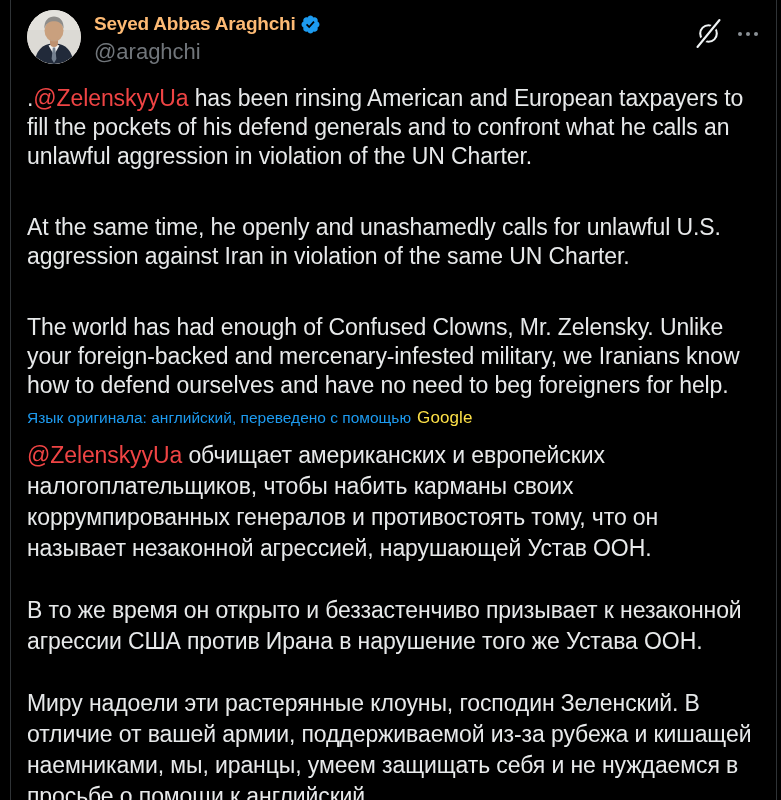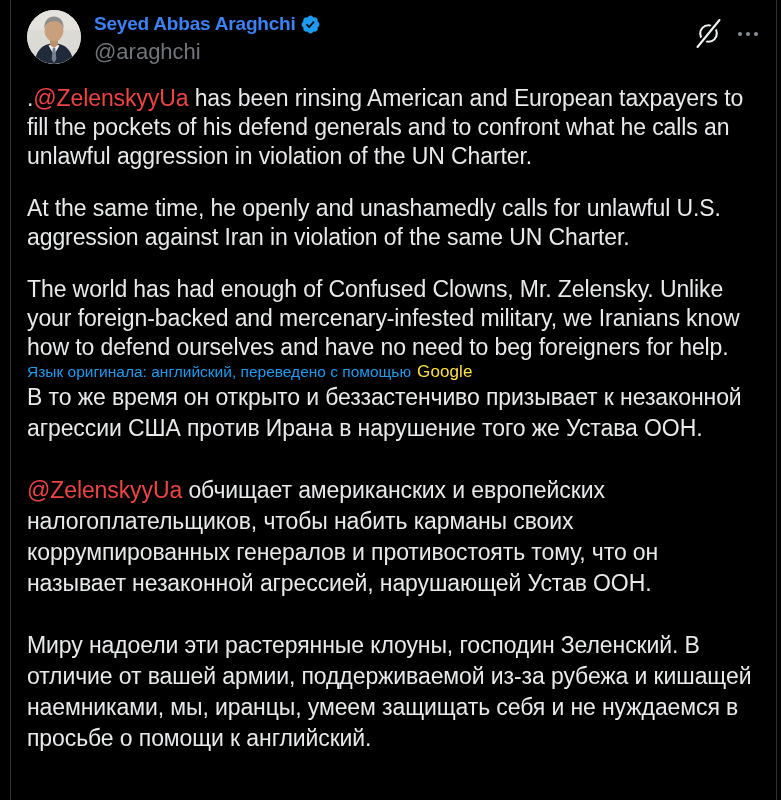--- a/index.html
+++ b/index.html
@@ -47,21 +47,21 @@
     padding-top: 3px;
     min-width: 0;
   }
   .name-row {
     display: flex;
     align-items: center;
   }
   .display-name {
     font-size: 19px;
     font-weight: 700;
-    color: #3b82f6;
+    color: #fdba74;
     letter-spacing: -0.2px;
     white-space: nowrap;
     cursor: pointer;
   }
   .verified {
     margin-left: 4px;
     display: inline-flex;
   }
   .handle {
     margin-top: 4px;
@@ -93,28 +93,29 @@
   }
   
   .tweet-body { margin-top: 19px; }
   .tweet-body p { margin: 0; }
   p.en {
     font-size: 23px;
     line-height: 29px;
     color: #e7e9ea;
     letter-spacing: -0.1px;
   }
-  p.en + p.en { margin-top: 23px; }
+  p.en + p.en { margin-top: 42px; }
   .mention {
     color: #ef4444;
     text-decoration: none;
     cursor: pointer;
     margin-top: 27px;
   }
   .translation-note {
+    margin-top: 8px;
     line-height: 20px;
     display: flex;
     align-items: center;
   }
   .note-link {
     color: #1d9bf0;
     font-size: 15.5px;
     text-decoration: none;
     cursor: pointer;
   }
@@ -195,21 +196,21 @@
 
       <p class="en">At the same time, he openly and unashamedly calls for unlawful U.S. aggression against Iran in violation of the same UN Charter.</p>
 
       <p class="en">The world has had enough of Confused Clowns, Mr. Zelensky. Unlike your foreign-backed and mercenary-infested military, we Iranians know how to defend ourselves and have no need to beg foreigners for help.</p>
 
       <div class="translation-note">
         <a class="note-link">Язык оригинала: английский, переведено с помощью</a>
         <span class="google-wordmark">Google</span>
       </div>
 
+      <p class="ru first"><a class="mention">@ZelenskyyUa</a><span> обчищает американских и европейских налогоплательщиков, чтобы набить карманы своих коррумпированных генералов и противостоять тому, что он называет незаконной агрессией, нарушающей Устав ООН.</span></p>
+
       <p class="ru">В то же время он открыто и беззастенчиво призывает к незаконной агрессии США против Ирана в нарушение того же Устава ООН.</p>
-
-      <p class="ru first"><a class="mention">@ZelenskyyUa</a><span> обчищает американских и европейских налогоплательщиков, чтобы набить карманы своих коррумпированных генералов и противостоять тому, что он называет незаконной агрессией, нарушающей Устав ООН.</span></p>
 
       <p class="ru">Миру надоели эти растерянные клоуны, господин Зеленский. В отличие от вашей армии, поддерживаемой из-за рубежа и кишащей наемниками, мы, иранцы, умеем защищать себя и не нуждаемся в просьбе о помощи к английский.</p>
     </div>
 
   </div>
 </div>
 
 </body></html>

